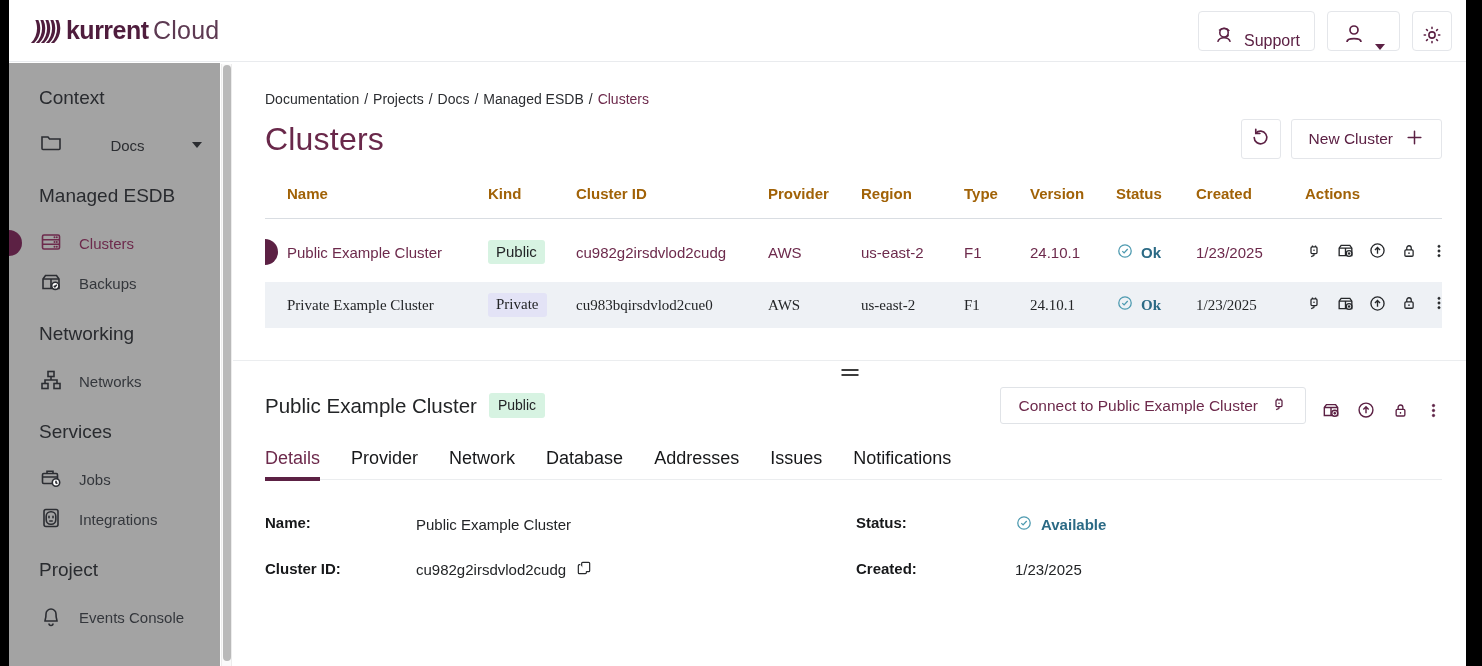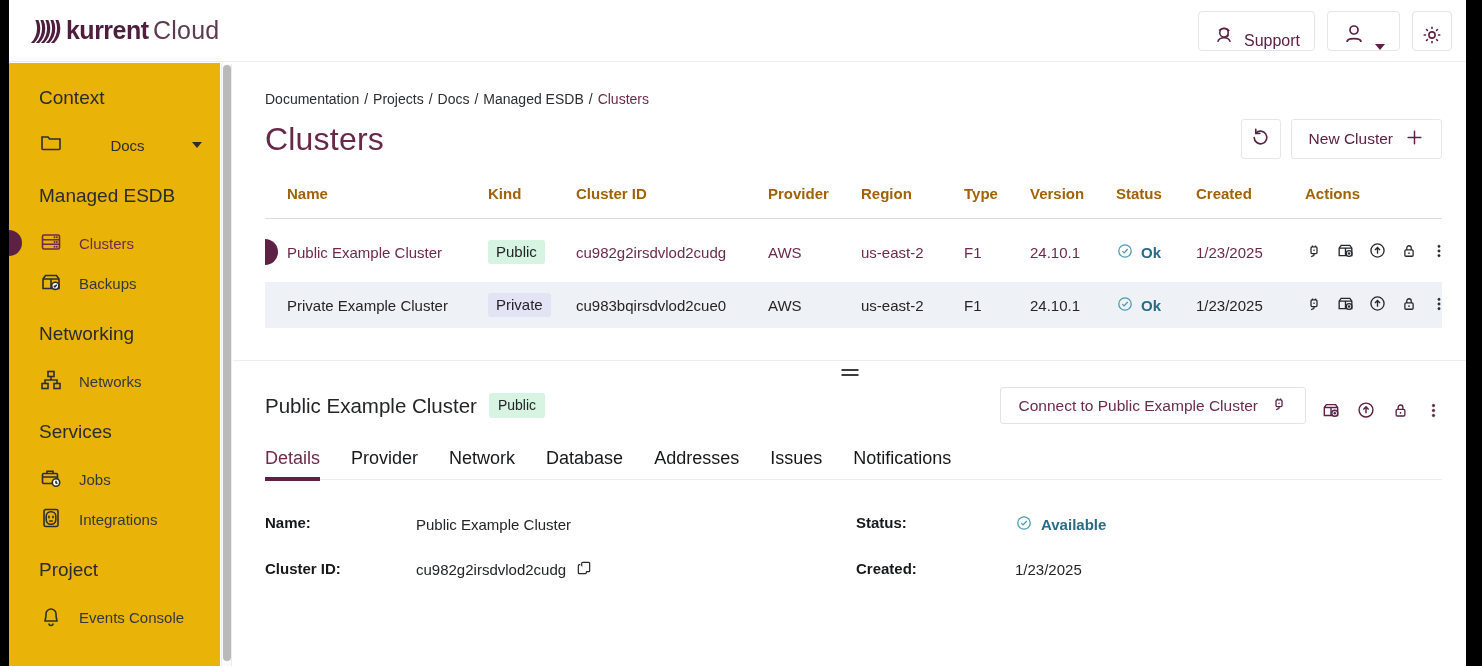--- a/index.html
+++ b/index.html
@@ -13,21 +13,21 @@
   .logo-mark { font-style:italic; font-weight:700; font-size:24px; letter-spacing:-3px; color:#4f1d3d; transform:translateY(-1px); }
   .logo-word { font-size:25px; font-weight:700; color:#4f1d3d; letter-spacing:-0.5px; }
   .logo-suffix { font-size:25px; font-weight:300; color:#5d3a52; letter-spacing:0.2px; }
   .topbar-right { margin-left:auto; display:flex; align-items:center; gap:12px; }
   .tb-btn { display:flex; align-items:flex-end; gap:9px; border:1px solid #e4e6ea; border-radius:4px;
             background:#fff; color:#5c2144; height:40px; padding:0 14px; font-size:16px; cursor:pointer; }
   .tb-btn svg { stroke:#5c2144; }
   .icon-sq { width:40px; justify-content:center; padding:0; }
 
   
-  .sidebar { position:absolute; top:63px; left:0; width:211px; bottom:0; background:#eab308; padding:24px 0 0 30px; }
+  .sidebar { position:absolute; top:63px; left:0; width:211px; bottom:0; background:#a3a3a3; padding:24px 0 0 30px; }
   .side-heading { font-size:19px; color:#292b2f; font-weight:400; margin-bottom:16px; }
   .side-section { margin-bottom:20px; }
   .side-item { position:relative; height:40px; display:flex; align-items:center; gap:16px;
                font-size:15px; color:#34373c; cursor:pointer; }
   .side-item svg { stroke:#2c2e33; flex:0 0 auto; }
   .side-item.active { color:#6d2a4c; font-weight:400; }
   .side-item.active svg { stroke:#6d2a4c; }
   .active-pip { position:absolute; left:-30px; top:50%; transform:translateY(-50%);
                 width:13px; height:26px; background:#5c2144; border-radius:0 13px 13px 0; }
   .docs-row { padding-right:18px; }
@@ -56,21 +56,21 @@
 
   
   .grid { display:grid; grid-template-columns:223px 88px 192px 93px 103px 66px 86px 80px 91px 1fr; align-items:center; }
   .tbl { margin-top:24px; }
   .tbl-head { height:36px; border-bottom:1px solid #d9dde2; margin-bottom:10px; }
   .tbl-head > div { font-size:15px; font-weight:700; color:#a16207; align-self:start; padding-top:2px; }
   .tbl-head > div:first-child { padding-left:22px; }
   .row { height:46px; margin-bottom:7px; position:relative; font-size:15px; color:#232527; cursor:pointer; }
   .row > div:first-child { padding-left:22px; }
   .row.selected { color:#6d2a4c; }
-  .row.alt { background:#eef1f5; }
+  .row.alt { background:#eef1f5;font-family:Liberation Serif, serif; }
   .sel-pip { position:absolute; left:0; top:50%; transform:translateY(-50%);
              width:13px; height:26px; background:#5c2144; border-radius:0 13px 13px 0; }
   .badge { display:inline-block; font-size:15px; color:#232527; padding:3px 8px 4px; border-radius:3px; }
   .badge.public { background:#d7f3e2; }
   .badge.private { background:#e3e3f6; }
   .status-cell { display:flex; align-items:center; gap:7px; font-weight:700; color:#2b6a85; }
   .actions-cell { display:flex; align-items:center; gap:13px; justify-content:flex-start; padding-left:18px; }
   .actions-cell svg { stroke:#26282b; cursor:pointer; }
 
   

